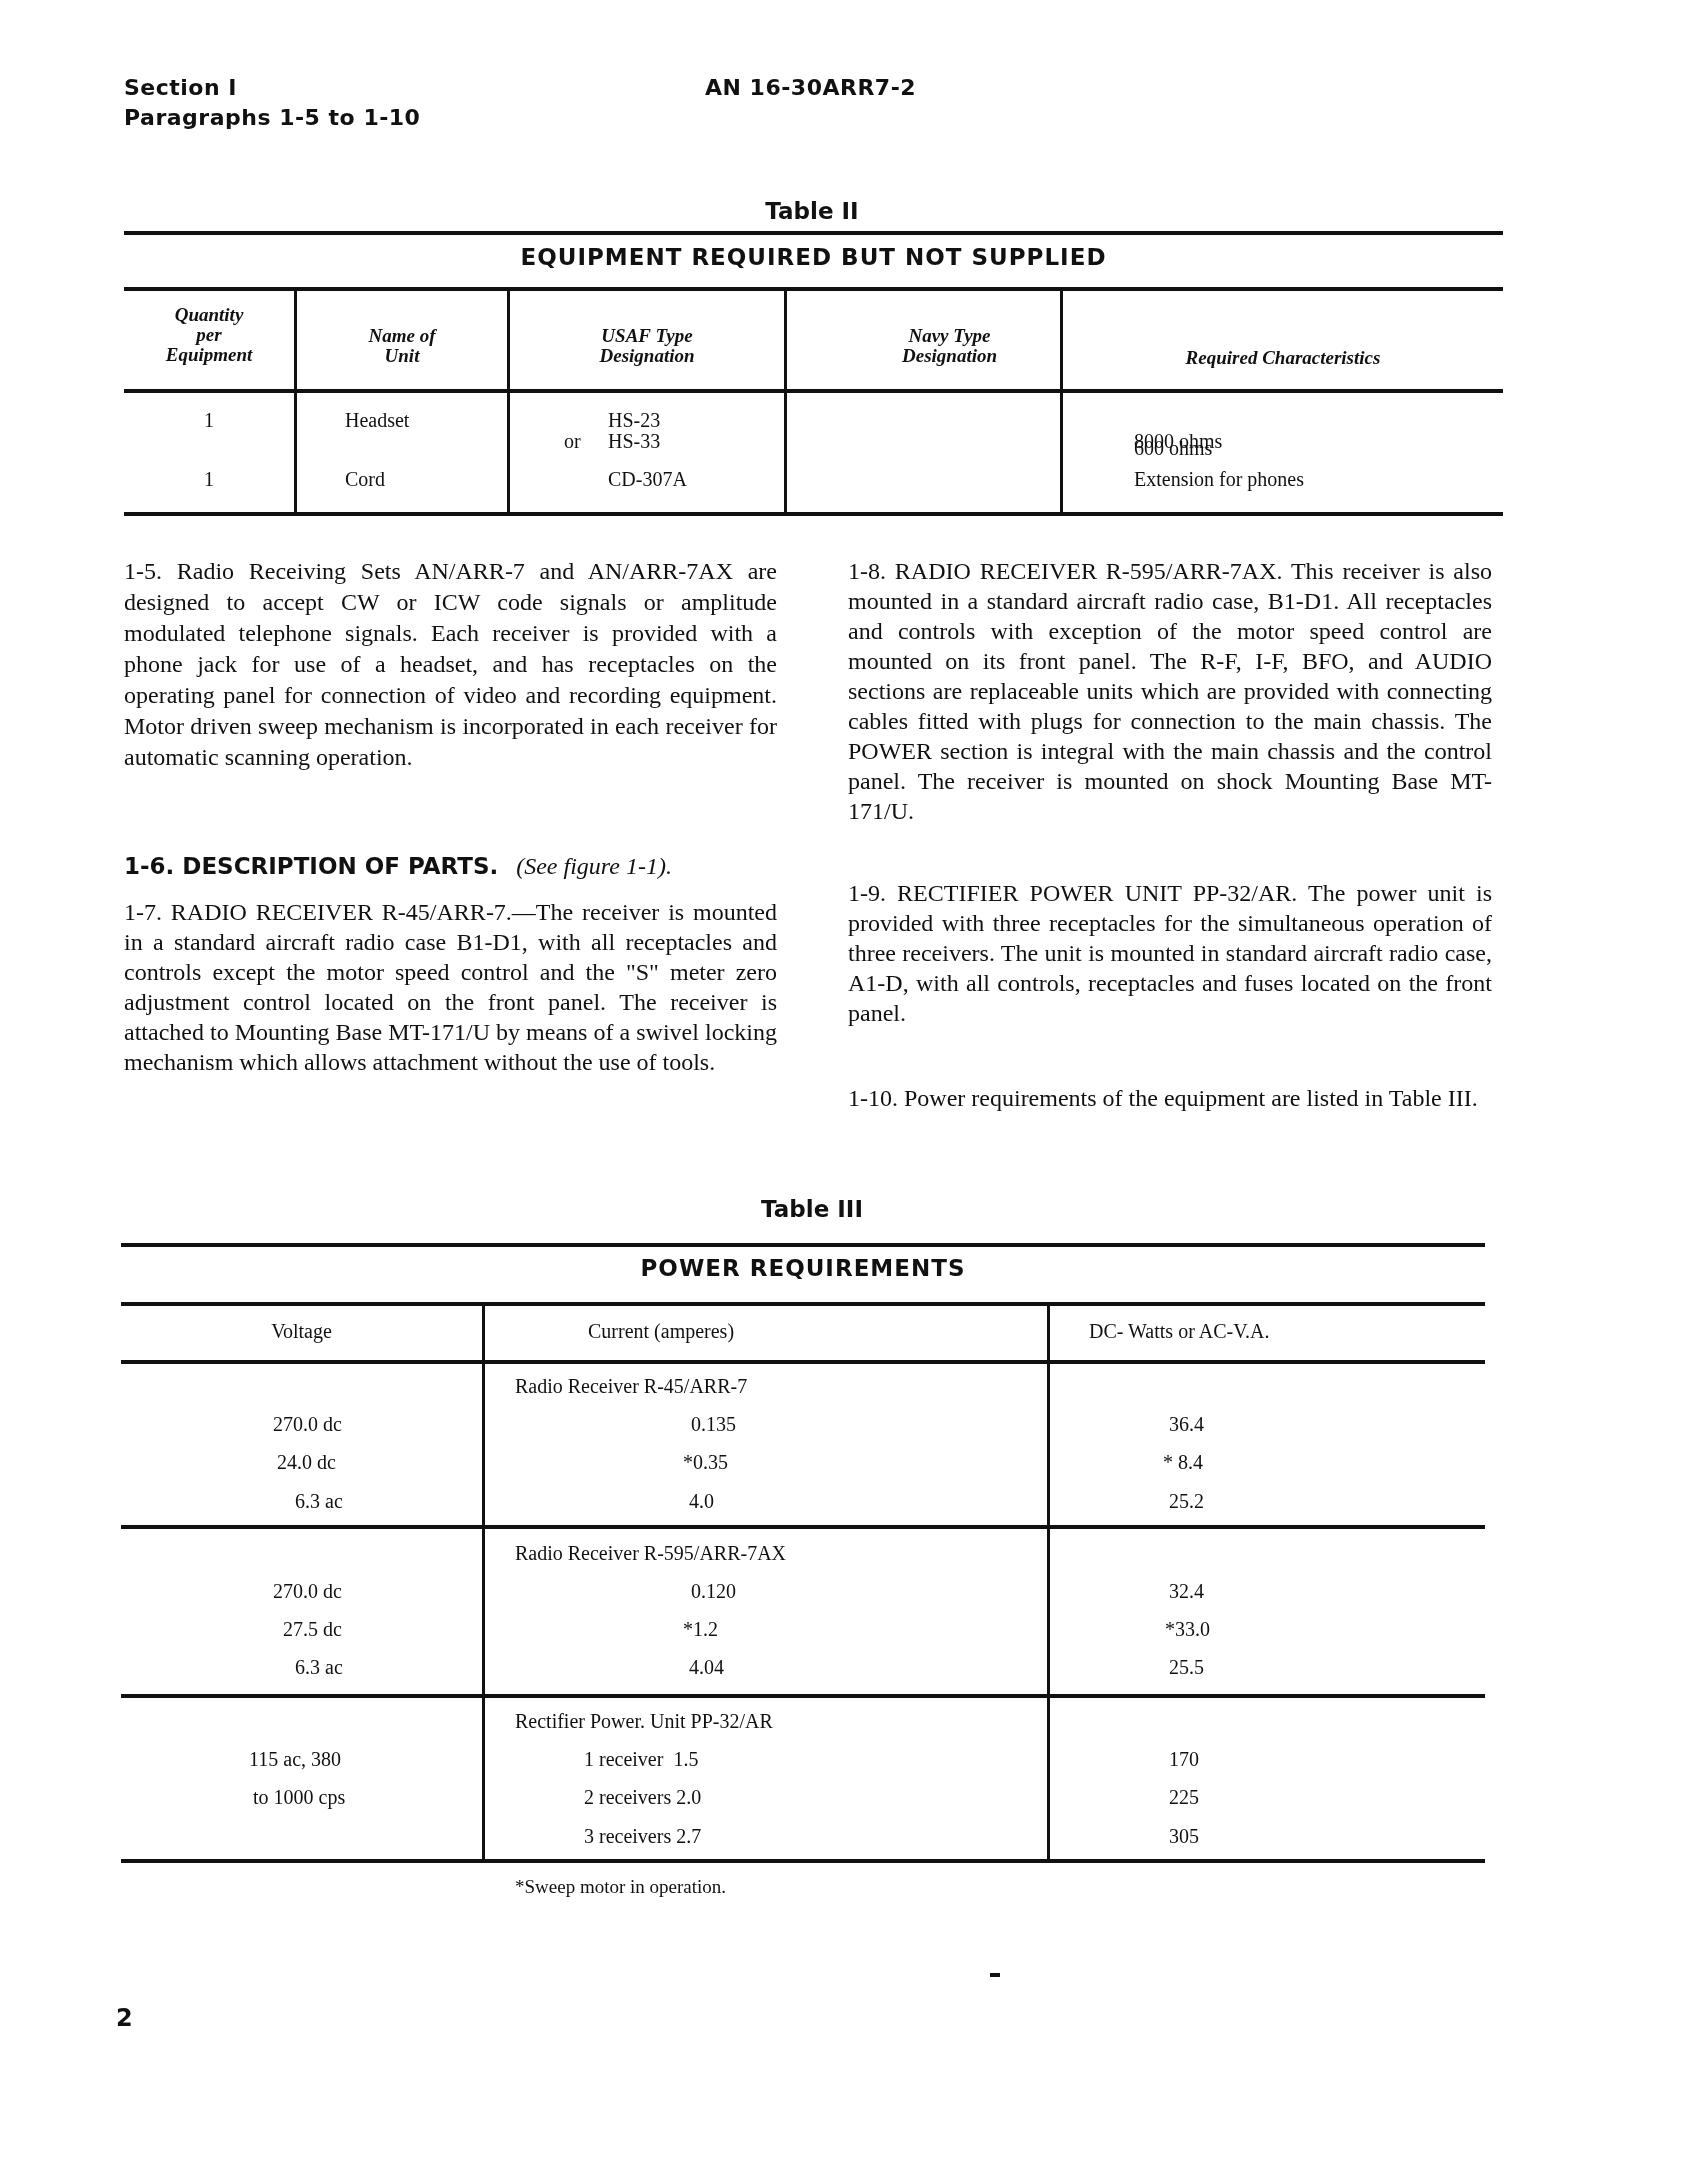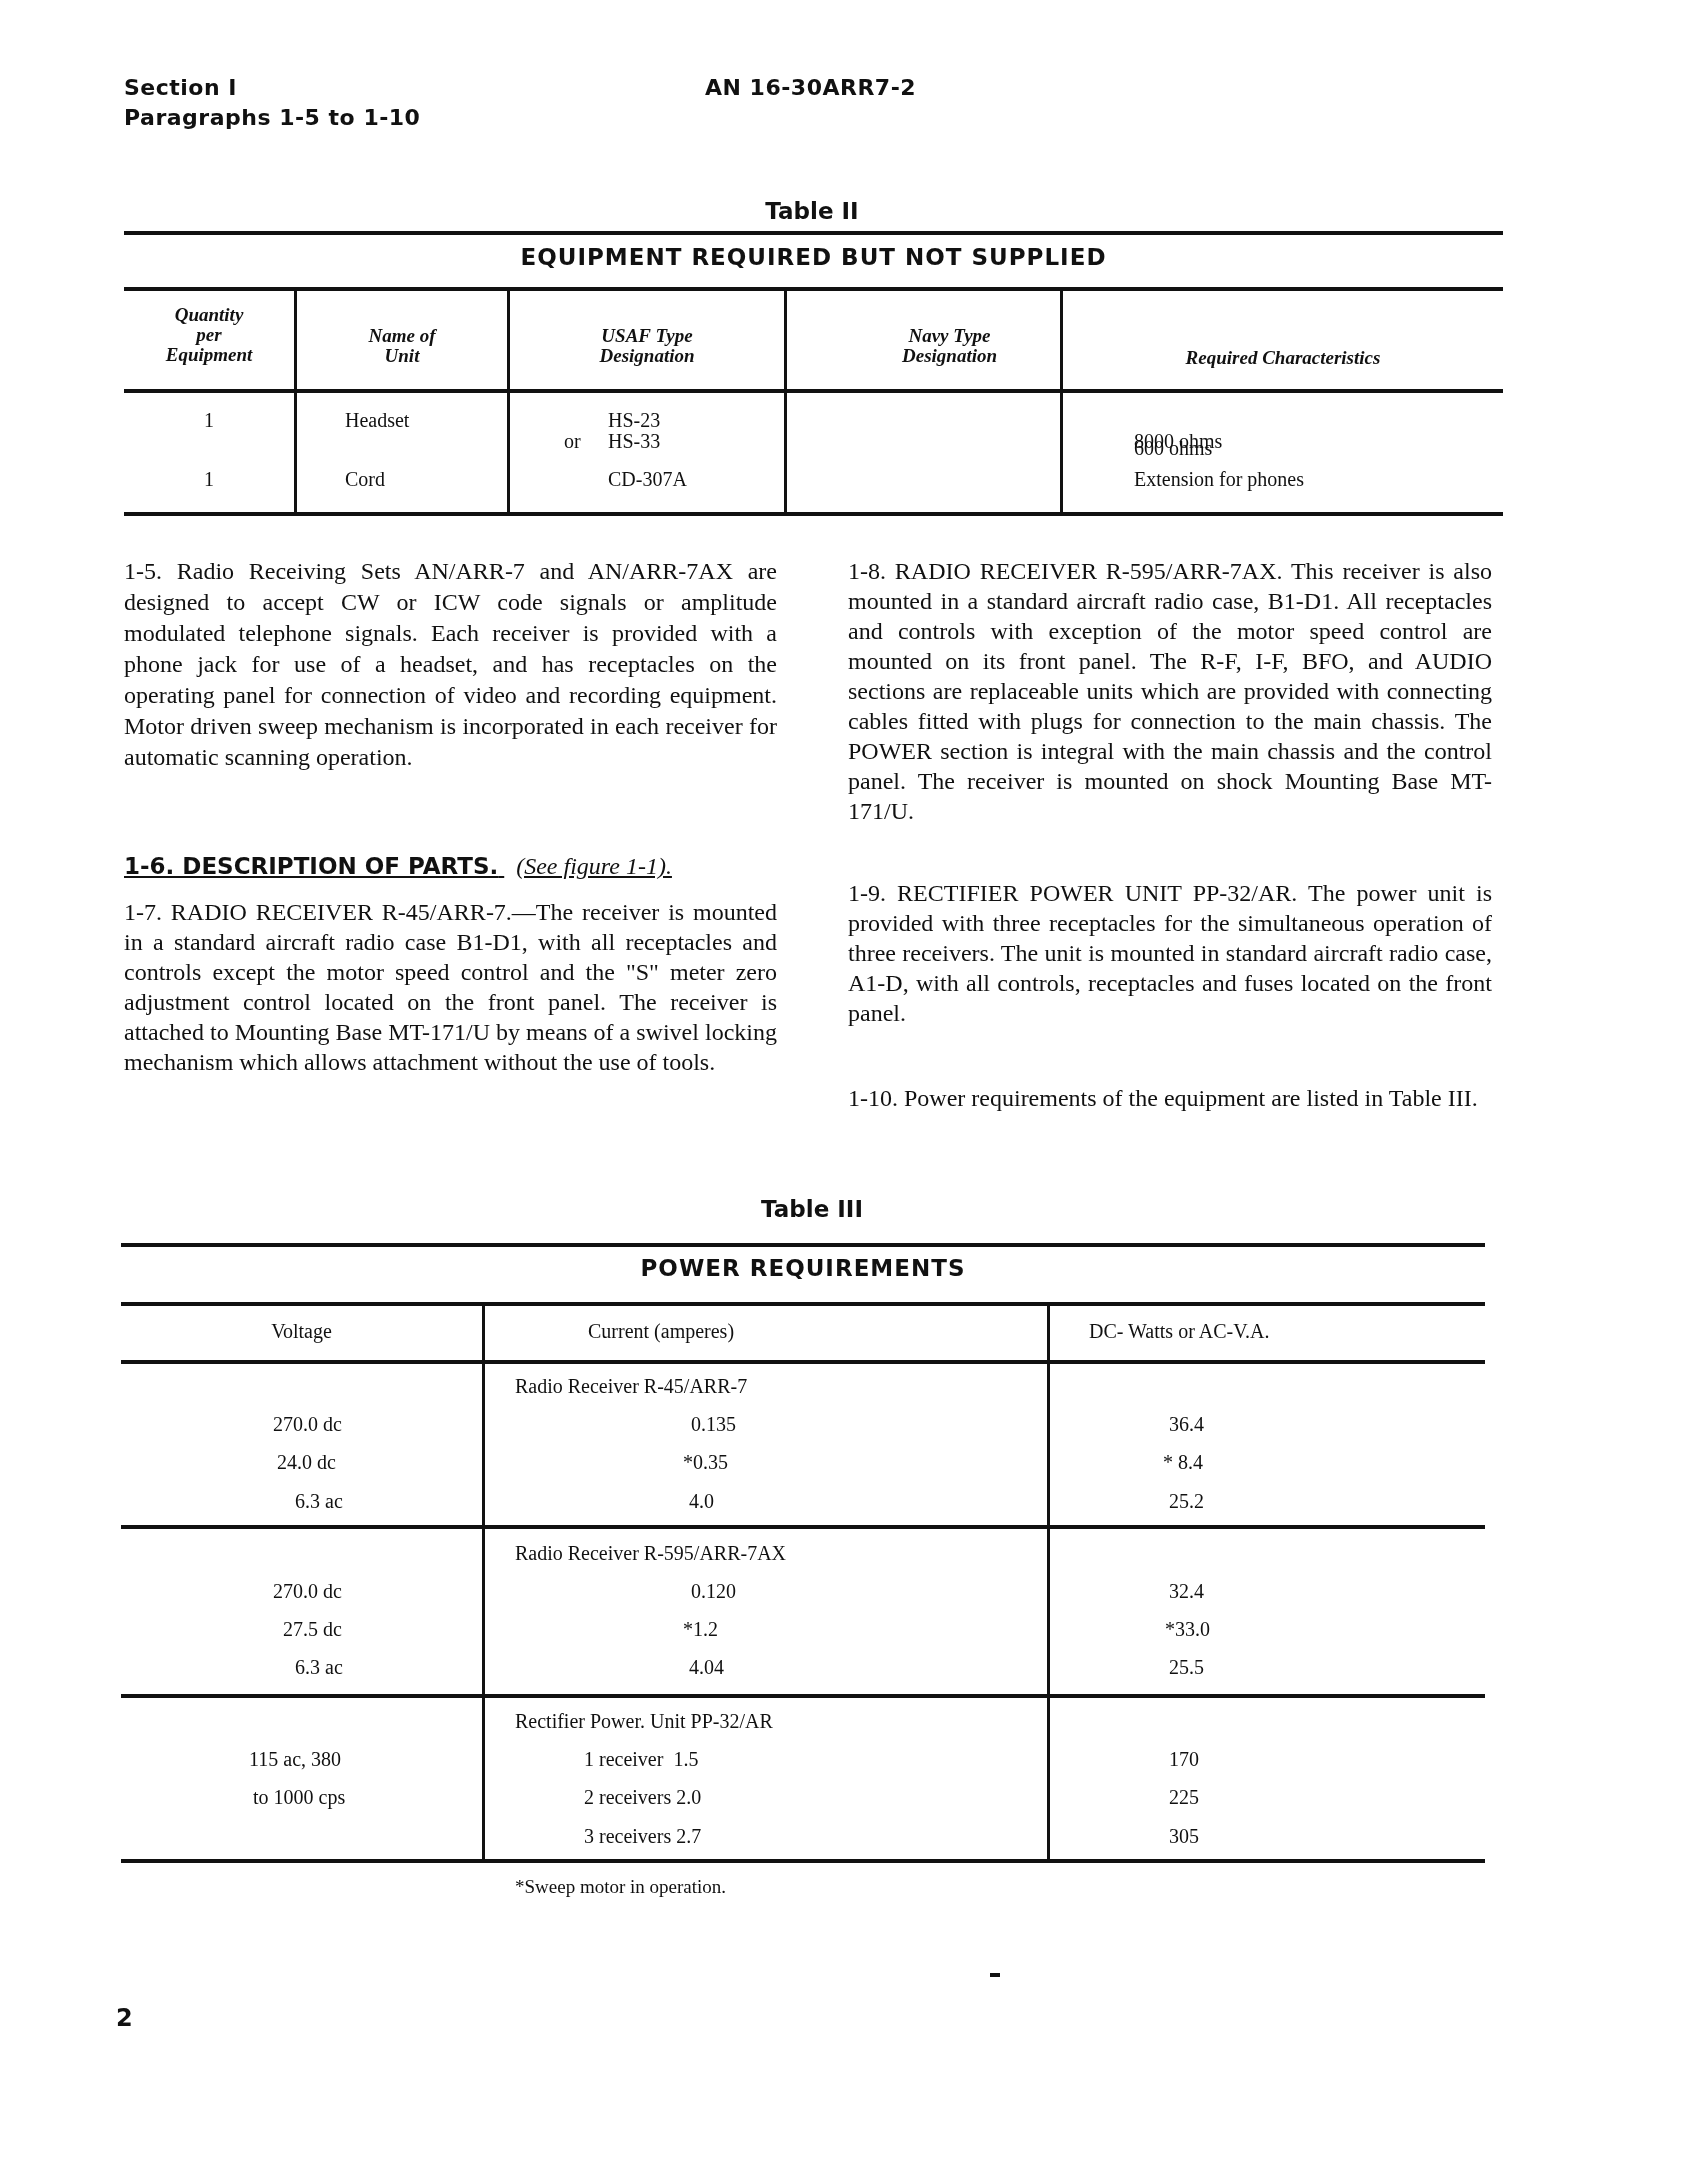--- a/index.html
+++ b/index.html
@@ -63,21 +63,21 @@
   <div class="cell" style="left:1134px; top:410px;margin-top:28px;">600 ohms</div>
   <div class="cell" style="left:1134px; top:431px;">8000 ohms</div>
 
   <div class="cell center" style="left:124px; width:170px; top:469px;">1</div>
   <div class="cell" style="left:345px; top:469px;">Cord</div>
   <div class="cell" style="left:608px; top:469px;">CD-307A</div>
   <div class="cell" style="left:1134px; top:469px;">Extension for phones</div>
 </div>
 
 <div class="para" style="left:124px; width:653px; top:556px;">1-5. Radio Receiving Sets AN/ARR-7 and AN/ARR-7AX are designed to accept CW or ICW code signals or amplitude modulated telephone signals. Each receiver is provided with a phone jack for use of a headset, and has receptacles on the operating panel for connection of video and recording equipment. Motor driven sweep mechanism is incorporated in each receiver for automatic scanning operation.</div>
-<div class="abs" style="left:124px; top:853px; font-size:24px;text-decoration:underline;">
+<div class="abs" style="left:124px; top:853px; font-size:24px;">
   <span class="sechead">1-6. DESCRIPTION OF PARTS.</span>
   <span style="font-style:italic; margin-left:12px;">(See figure 1-1).</span>
 </div>
 <div class="para" style="left:124px; width:653px; top:897px; line-height:30px;">1-7. RADIO RECEIVER R-45/ARR-7.—The receiver is mounted in a standard aircraft radio case B1-D1, with all receptacles and controls except the motor speed control and the "S" meter zero adjustment control located on the front panel. The receiver is attached to Mounting Base MT-171/U by means of a swivel locking mechanism which allows attachment without the use of tools.</div>
 
 <div class="para" style="left:848px; width:644px; top:556px; line-height:30px;">1-8. RADIO RECEIVER R-595/ARR-7AX. This receiver is also mounted in a standard aircraft radio case, B1-D1. All receptacles and controls with exception of the motor speed control are mounted on its front panel. The R-F, I-F, BFO, and AUDIO sections are replaceable units which are provided with connecting cables fitted with plugs for connection to the main chassis. The POWER section is integral with the main chassis and the control panel. The receiver is mounted on shock Mounting Base MT-171/U.</div>
 <div class="para" style="left:848px; width:644px; top:878px; line-height:30px;">1-9. RECTIFIER POWER UNIT PP-32/AR. The power unit is provided with three receptacles for the simultaneous operation of three receivers. The unit is mounted in standard aircraft radio case, A1-D, with all controls, receptacles and fuses located on the front panel.</div>
 <div class="para" style="left:848px; width:644px; top:1083px; line-height:30px;">1-10. Power requirements of the equipment are listed in Table III.</div>
 
 <div class="abs tcap" style="left:0; width:1624px; top:1196px;">Table III</div>

